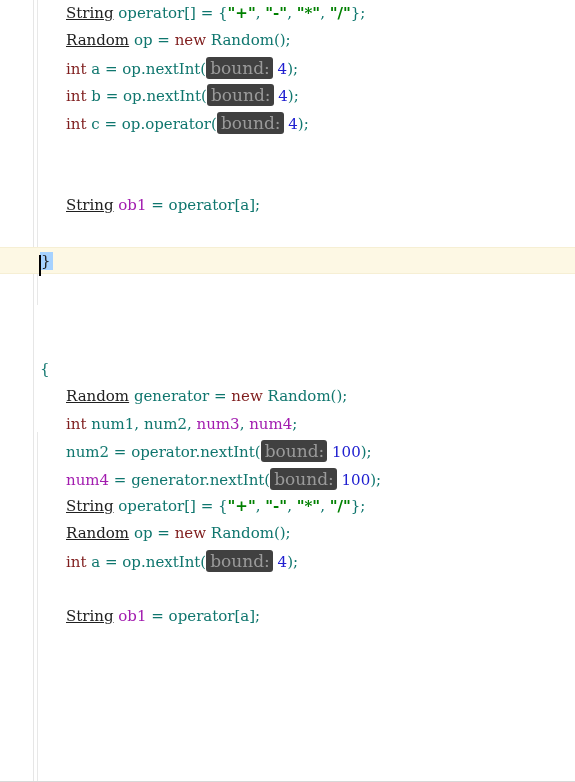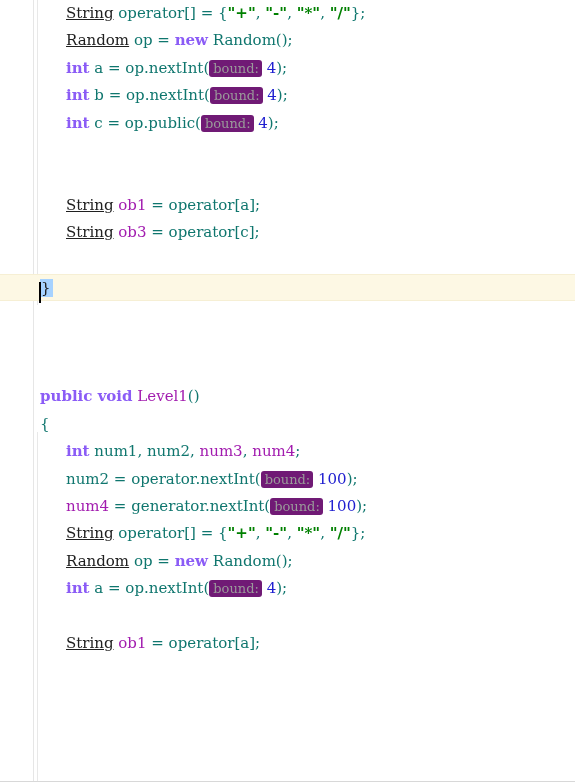--- a/index.html
+++ b/index.html
@@ -71,34 +71,34 @@
     border-top: 1px solid #f6efd4;
     border-bottom: 1px solid #f6efd4;
   }
   .row.blank { color: transparent; }
 
   
   .i1 { padding-left: 40px; }
   .i2 { padding-left: 66px; }
 
   
-  .kw      { color: #8b5cf6; font-weight: bold; }
+  .kw      { color: #7f1d1d; font-weight: normal; }
   .plain   { color: #0f766e; }
   .type    { color: #202020; text-decoration: underline; }
   .gray    { color: #a21caf; }
   .num     { color: #2020d0; }
   .str     { color: #008000; font-weight: bold; }
 
   
   .hint {
-    background: #701a75;
+    background: #404040;
     color: #9a9a9a;
     border-radius: 3px;
     padding: 1px 3px 1px 4px;
-    font-size: 13px;
+    font-size: 17px;
   }
 
   
   .sel {
     background: #a6d2ff;
     position: relative;
     padding: 0 2px 0 1px;
   }
   .caret {
     position: absolute;
@@ -116,32 +116,31 @@
   <div class="gutter-border"></div>
 
   <div class="indent-guide ig-a"></div>
   <div class="indent-guide ig-b"></div>
 
   <div class="code" id="code-lines">
       <div class="row i2"><span class="type">String</span><span class="plain"> operator[] = {</span><span class="str">"+"</span><span class="plain">, </span><span class="str">"-"</span><span class="plain">, </span><span class="str">"*"</span><span class="plain">, </span><span class="str">"/"</span><span class="plain">};</span></div>
       <div class="row i2"><span class="type">Random</span><span class="plain"> op = </span><span class="kw">new</span><span class="plain"> Random();</span></div>
       <div class="row i2"><span class="kw">int</span><span class="plain"> a = op.nextInt(</span><span class="hint">bound:</span><span class="num"> 4</span><span class="plain">);</span></div>
       <div class="row i2"><span class="kw">int</span><span class="plain"> b = op.nextInt(</span><span class="hint">bound:</span><span class="num"> 4</span><span class="plain">);</span></div>
-      <div class="row i2"><span class="kw">int</span><span class="plain"> c = op.public(</span><span class="hint">bound:</span><span class="num"> 4</span><span class="plain">);</span></div>
+      <div class="row i2"><span class="kw">int</span><span class="plain"> c = op.operator(</span><span class="hint">bound:</span><span class="num"> 4</span><span class="plain">);</span></div>
       <div class="row i1 blank"> </div>
       <div class="row i1 blank"> </div>
       <div class="row i2"><span class="type">String</span><span class="plain"> </span><span class="gray">ob1</span><span class="plain"> = operator[a];</span></div>
-      <div class="row i2"><span class="type">String</span><span class="plain"> </span><span class="gray">ob3</span><span class="plain"> = operator[c];</span></div>
       <div class="row i1 blank"> </div>
       <div class="row i1 caret-line"><span class="sel"><span class="caret"></span>}</span></div>
       <div class="row i1 blank"> </div>
       <div class="row i1 blank"> </div>
       <div class="row i1 blank"> </div>
-      <div class="row i1"><span class="kw">public void</span><span class="plain"> </span><span class="gray">Level1</span><span class="plain">()</span></div>
       <div class="row i1"><span class="plain">{</span></div>
+      <div class="row i2"><span class="type">Random</span><span class="plain"> generator = </span><span class="kw">new</span><span class="plain"> Random();</span></div>
       <div class="row i2"><span class="kw">int</span><span class="plain"> num1, num2, </span><span class="gray">num3</span><span class="plain">, </span><span class="gray">num4</span><span class="plain">;</span></div>
       <div class="row i2"><span class="plain">num2 = operator.nextInt(</span><span class="hint">bound:</span><span class="num"> 100</span><span class="plain">);</span></div>
       <div class="row i2"><span class="gray">num4</span><span class="plain"> = generator.nextInt(</span><span class="hint">bound:</span><span class="num"> 100</span><span class="plain">);</span></div>
       <div class="row i2"><span class="type">String</span><span class="plain"> operator[] = {</span><span class="str">"+"</span><span class="plain">, </span><span class="str">"-"</span><span class="plain">, </span><span class="str">"*"</span><span class="plain">, </span><span class="str">"/"</span><span class="plain">};</span></div>
       <div class="row i2"><span class="type">Random</span><span class="plain"> op = </span><span class="kw">new</span><span class="plain"> Random();</span></div>
       <div class="row i2"><span class="kw">int</span><span class="plain"> a = op.nextInt(</span><span class="hint">bound:</span><span class="num"> 4</span><span class="plain">);</span></div>
       <div class="row i1 blank"> </div>
       <div class="row i2"><span class="type">String</span><span class="plain"> </span><span class="gray">ob1</span><span class="plain"> = operator[a];</span></div>
       <div class="row i1 blank"> </div>
     </div>

